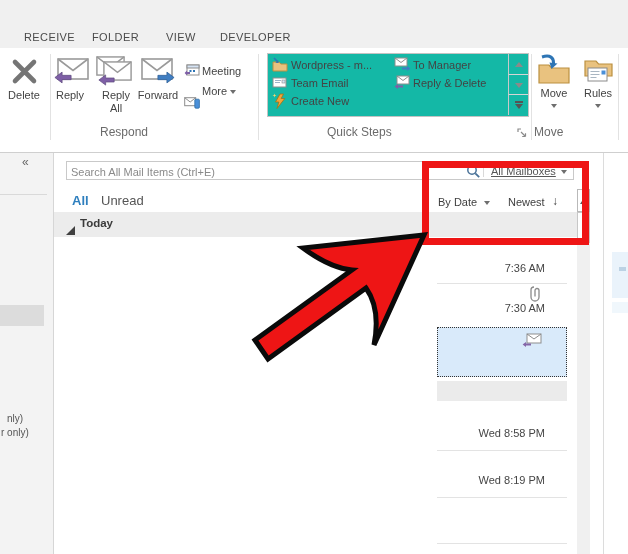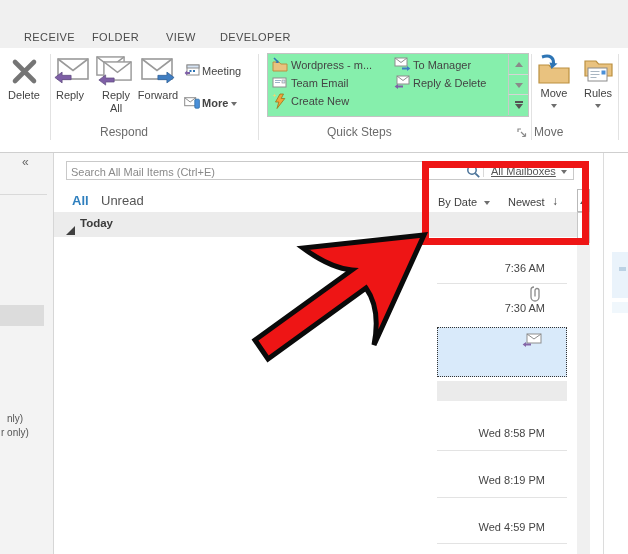--- a/index.html
+++ b/index.html
@@ -13,21 +13,21 @@
   
   .ribbon{left:0;top:48px;width:628px;height:104px;background:#fff;}
   .ribbon-bottom{left:0;top:152px;width:628px;height:1px;background:#cfcfcf;}
   .vsep{width:1px;background:#e2e2e2;top:54px;height:86px;}
   .biglabel{font-size:11px;color:#444;text-align:center;line-height:13px;}
   .smalllabel{font-size:11px;color:#444;line-height:13px;}
   .grouplabel{font-size:12px;color:#6b6b6b;text-align:left;}
   .caret{display:inline-block;width:0;height:0;border-left:3.5px solid transparent;
     border-right:3.5px solid transparent;border-top:4.5px solid #6e6e6e;vertical-align:middle;}
   
-  .qsbox{left:267px;top:53px;width:260px;height:62px;border:1px solid #c3c3c3;background:#86efac;}
+  .qsbox{left:267px;top:53px;width:260px;height:62px;border:1px solid #c3c3c3;background:#14b8a6;}
   .qslabel{font-size:11px;color:#444;line-height:12px;}
   .qscell{position:absolute;left:240px;width:19px;height:20px;border-left:1px solid #c9c9c9;
     display:flex;align-items:center;justify-content:center;}
   .tri-up{width:0;height:0;border-left:4px solid transparent;border-right:4px solid transparent;border-bottom:5px solid #8a8a8a;}
   .tri-dn{width:0;height:0;border-left:4px solid transparent;border-right:4px solid transparent;border-top:5px solid #8a8a8a;}
   .tri-dn.dark{border-top-color:#555;}
   .morebar{width:8px;height:2px;background:#555;margin-bottom:1px;}
   
   .folderpane{left:0;top:153px;width:53px;height:401px;background:#f3f3f3;border-right:1px solid #d6d6d6;}
   .listpane{left:54px;top:153px;width:523px;height:401px;background:#fff;}
@@ -139,21 +139,21 @@
       <path d="M6,9 L3,9 L3,7.6 L0.6,10 L3,12.4 L3,11 L6,11 Z" fill="#7e5fa6"></path>
     </svg></div>
   <div class="abs smalllabel" style="left:202px;top:65px;">Meeting</div>
 
   <div class="abs" style="left:184px;top:95px;">
     <svg width="16" height="14" viewBox="0 0 16 14">
       <rect x="0.7" y="2.7" width="11" height="8" fill="#fff" stroke="#8d8d8d"></rect>
       <path d="M0.7,2.7 L6.2,7 L11.7,2.7" fill="none" stroke="#8d8d8d"></path>
       <rect x="10.8" y="4.2" width="4.6" height="9" rx="1" fill="#4a90d9" stroke="#2e6da4" stroke-width="0.8"></rect>
     </svg></div>
-  <span class="abs smalllabel" style="left:202px;top:97px;font-weight:bold;"><span>More</span> <span class="caret"></span></span>
+  <span class="abs smalllabel" style="left:202px;top:85px;"><span>More</span> <span class="caret"></span></span>
 
   <div class="abs grouplabel" style="left:100px;top:125px;width:110px;">Respond</div>
 
   <div class="abs qsbox">
     <div class="abs" style="left:4px;top:3px;">
       <svg width="16" height="15" viewBox="0 0 16 15">
         <path d="M1,5 L7,5 L8.8,7 L15,7 L15,14 L1,14 Z" fill="#e9c27f" stroke="#bb9040"></path>
         <path d="M2,1 L6,5" stroke="#2e75b5" stroke-width="1.6"></path>
         <path d="M6.8,6 L3.4,5.7 L6,3.2 Z" fill="#2e75b5"></path>
       </svg></div>
@@ -281,21 +281,20 @@
       <path d="M5,1 L12,6 L19,1" fill="none" stroke="#8d8d8d"></path>
       <path d="M9,10.5 L4,10.5 L4,9 L0.6,11.5 L4,14 L4,12.5 L9,12.5 Z" fill="#8566a8"></path>
     </svg></div>
 
   <div class="abs grayband"></div>
 
   <div class="abs msgtime" style="top:427px;">Wed 8:58 PM</div>
   <div class="abs sep" style="top:450px;"></div>
   <div class="abs msgtime" style="top:474px;">Wed 8:19 PM</div>
   <div class="abs sep" style="top:497px;"></div>
-  <div class="abs msgtime" style="top:521px;">Wed 4:59 PM</div>
   <div class="abs sep" style="top:543px;"></div>
 
   <div class="abs sb-btn" style="top:189px;height:23px;">
       <div class="sb-tri"></div>
     </div>
   <div class="abs sb-btn" style="top:212px;height:31px;border-color:#c7c7c7;"></div>
   <div class="abs sb-track"></div>
 
   <div class="abs rp-divider"></div>
   <div class="abs" style="left:612px;top:252px;width:16px;height:46px;background:#eaf3fb;"></div>

